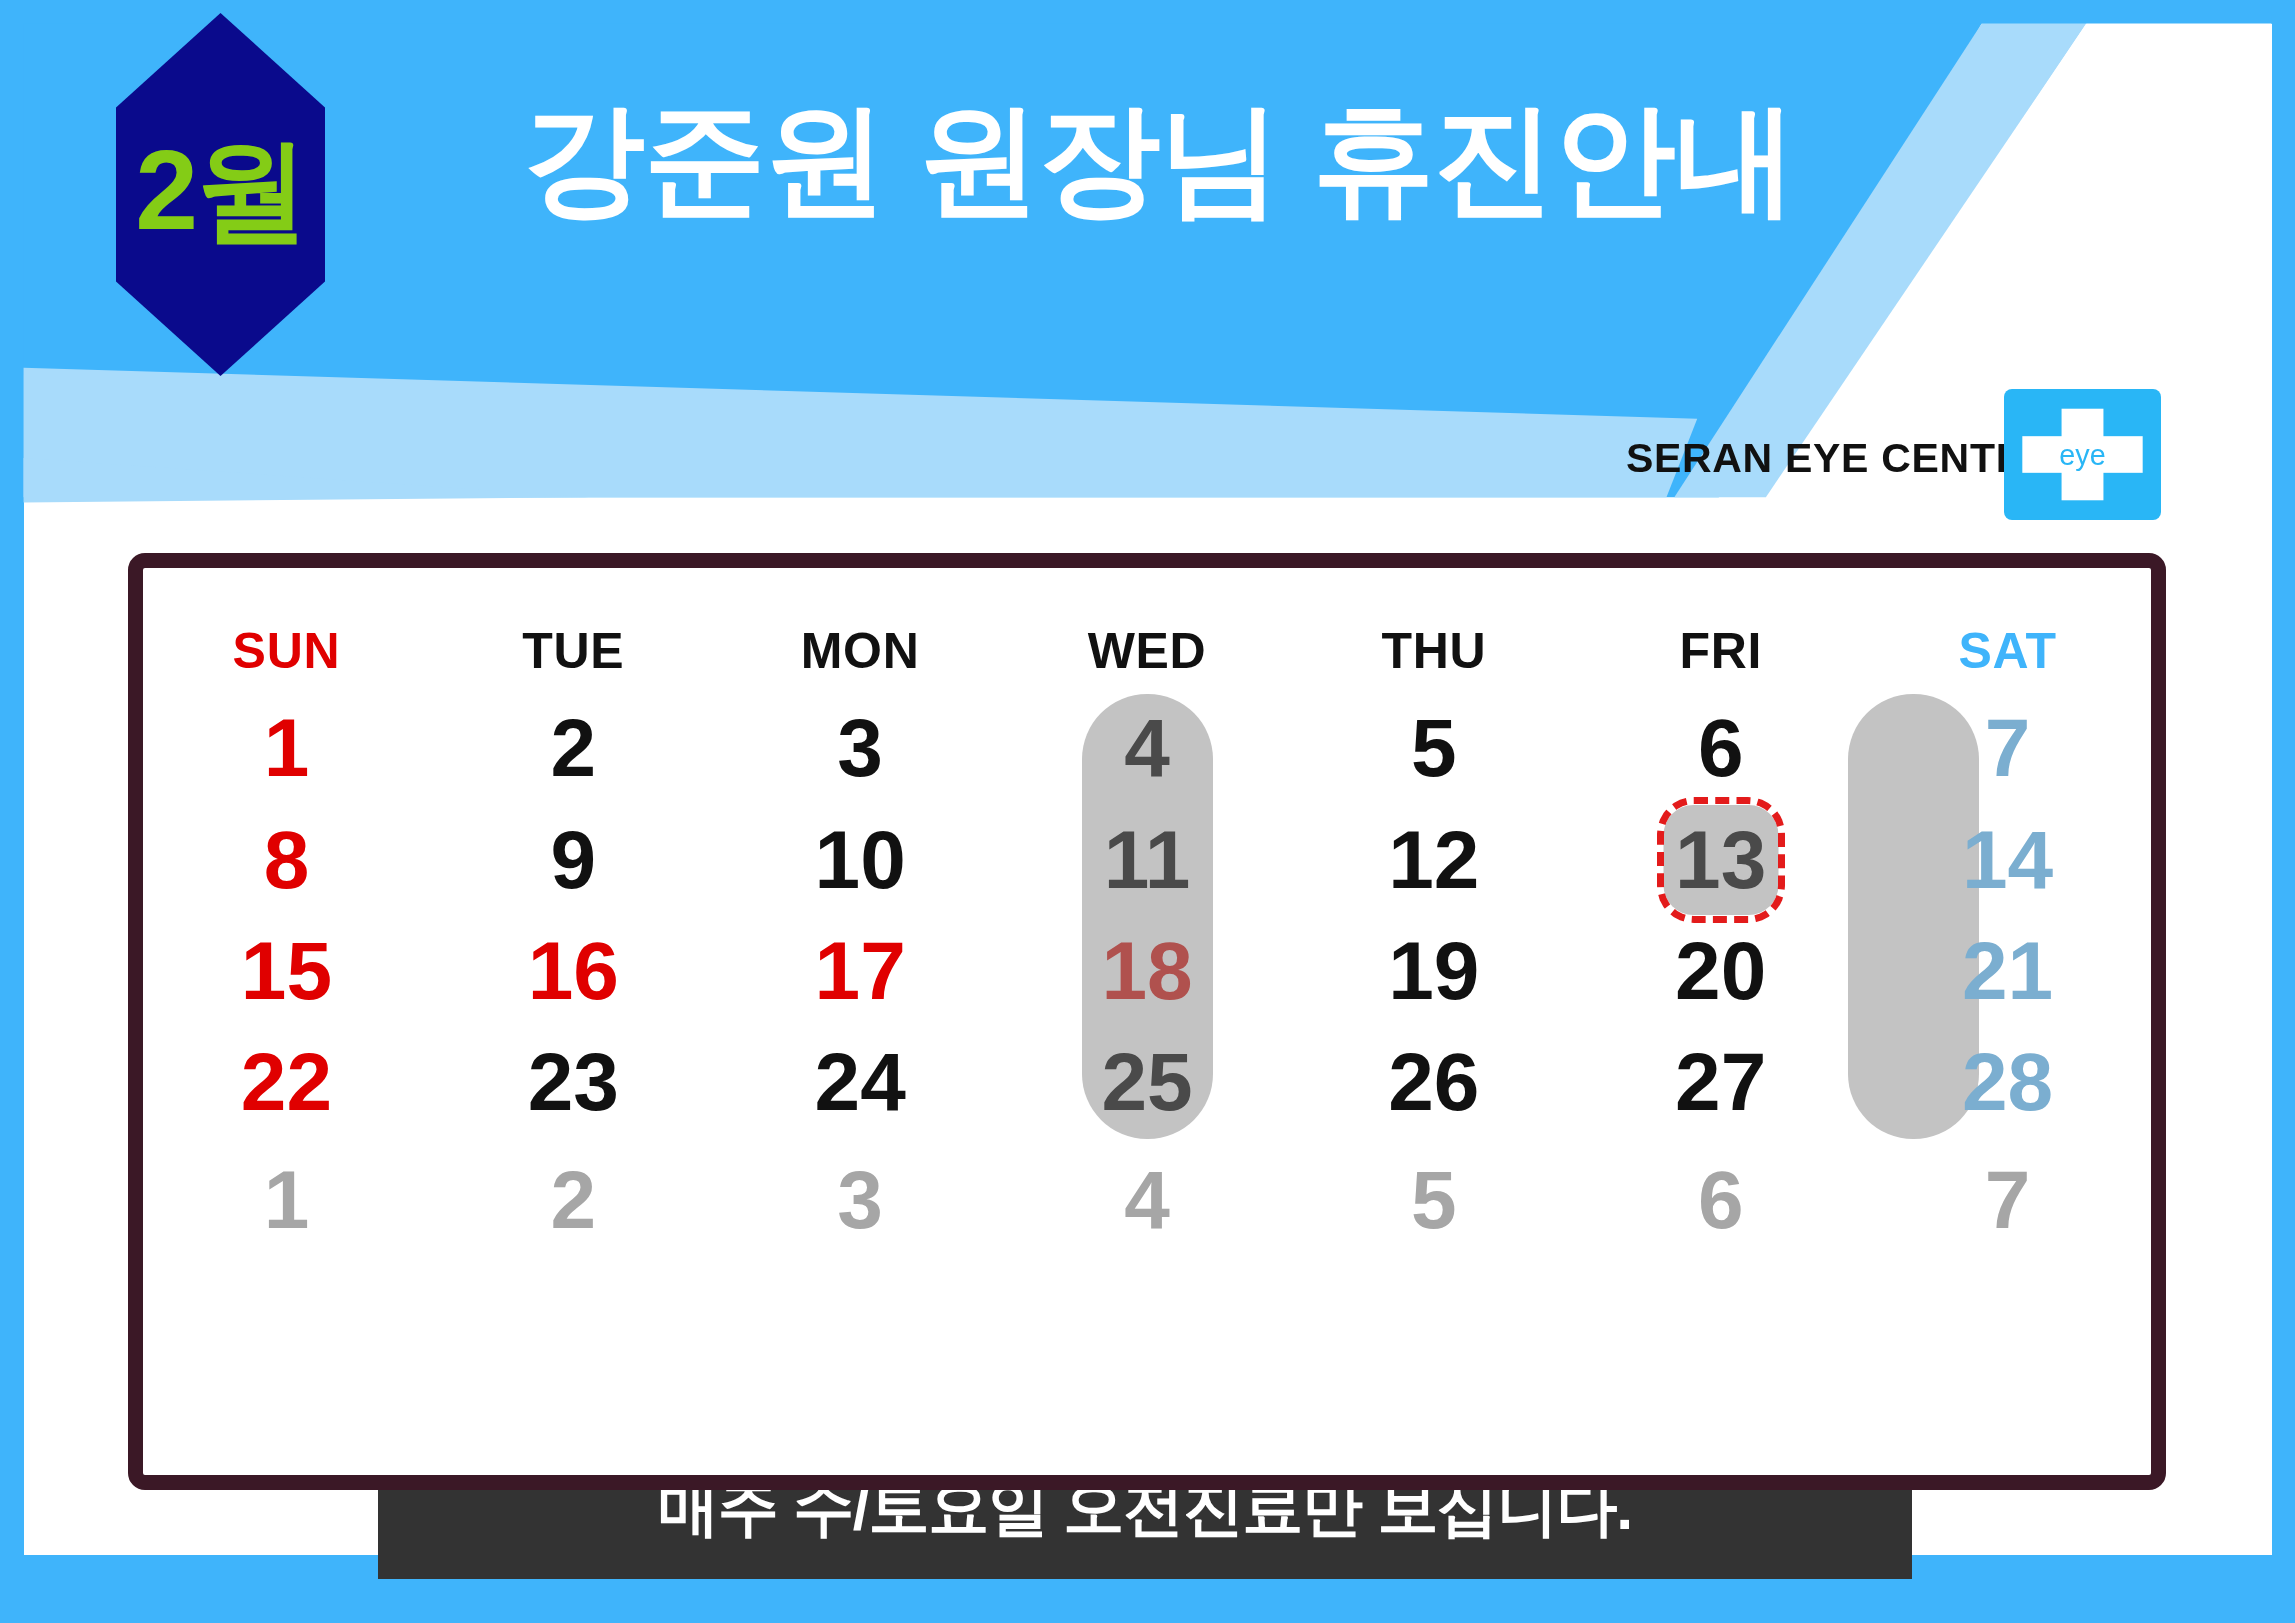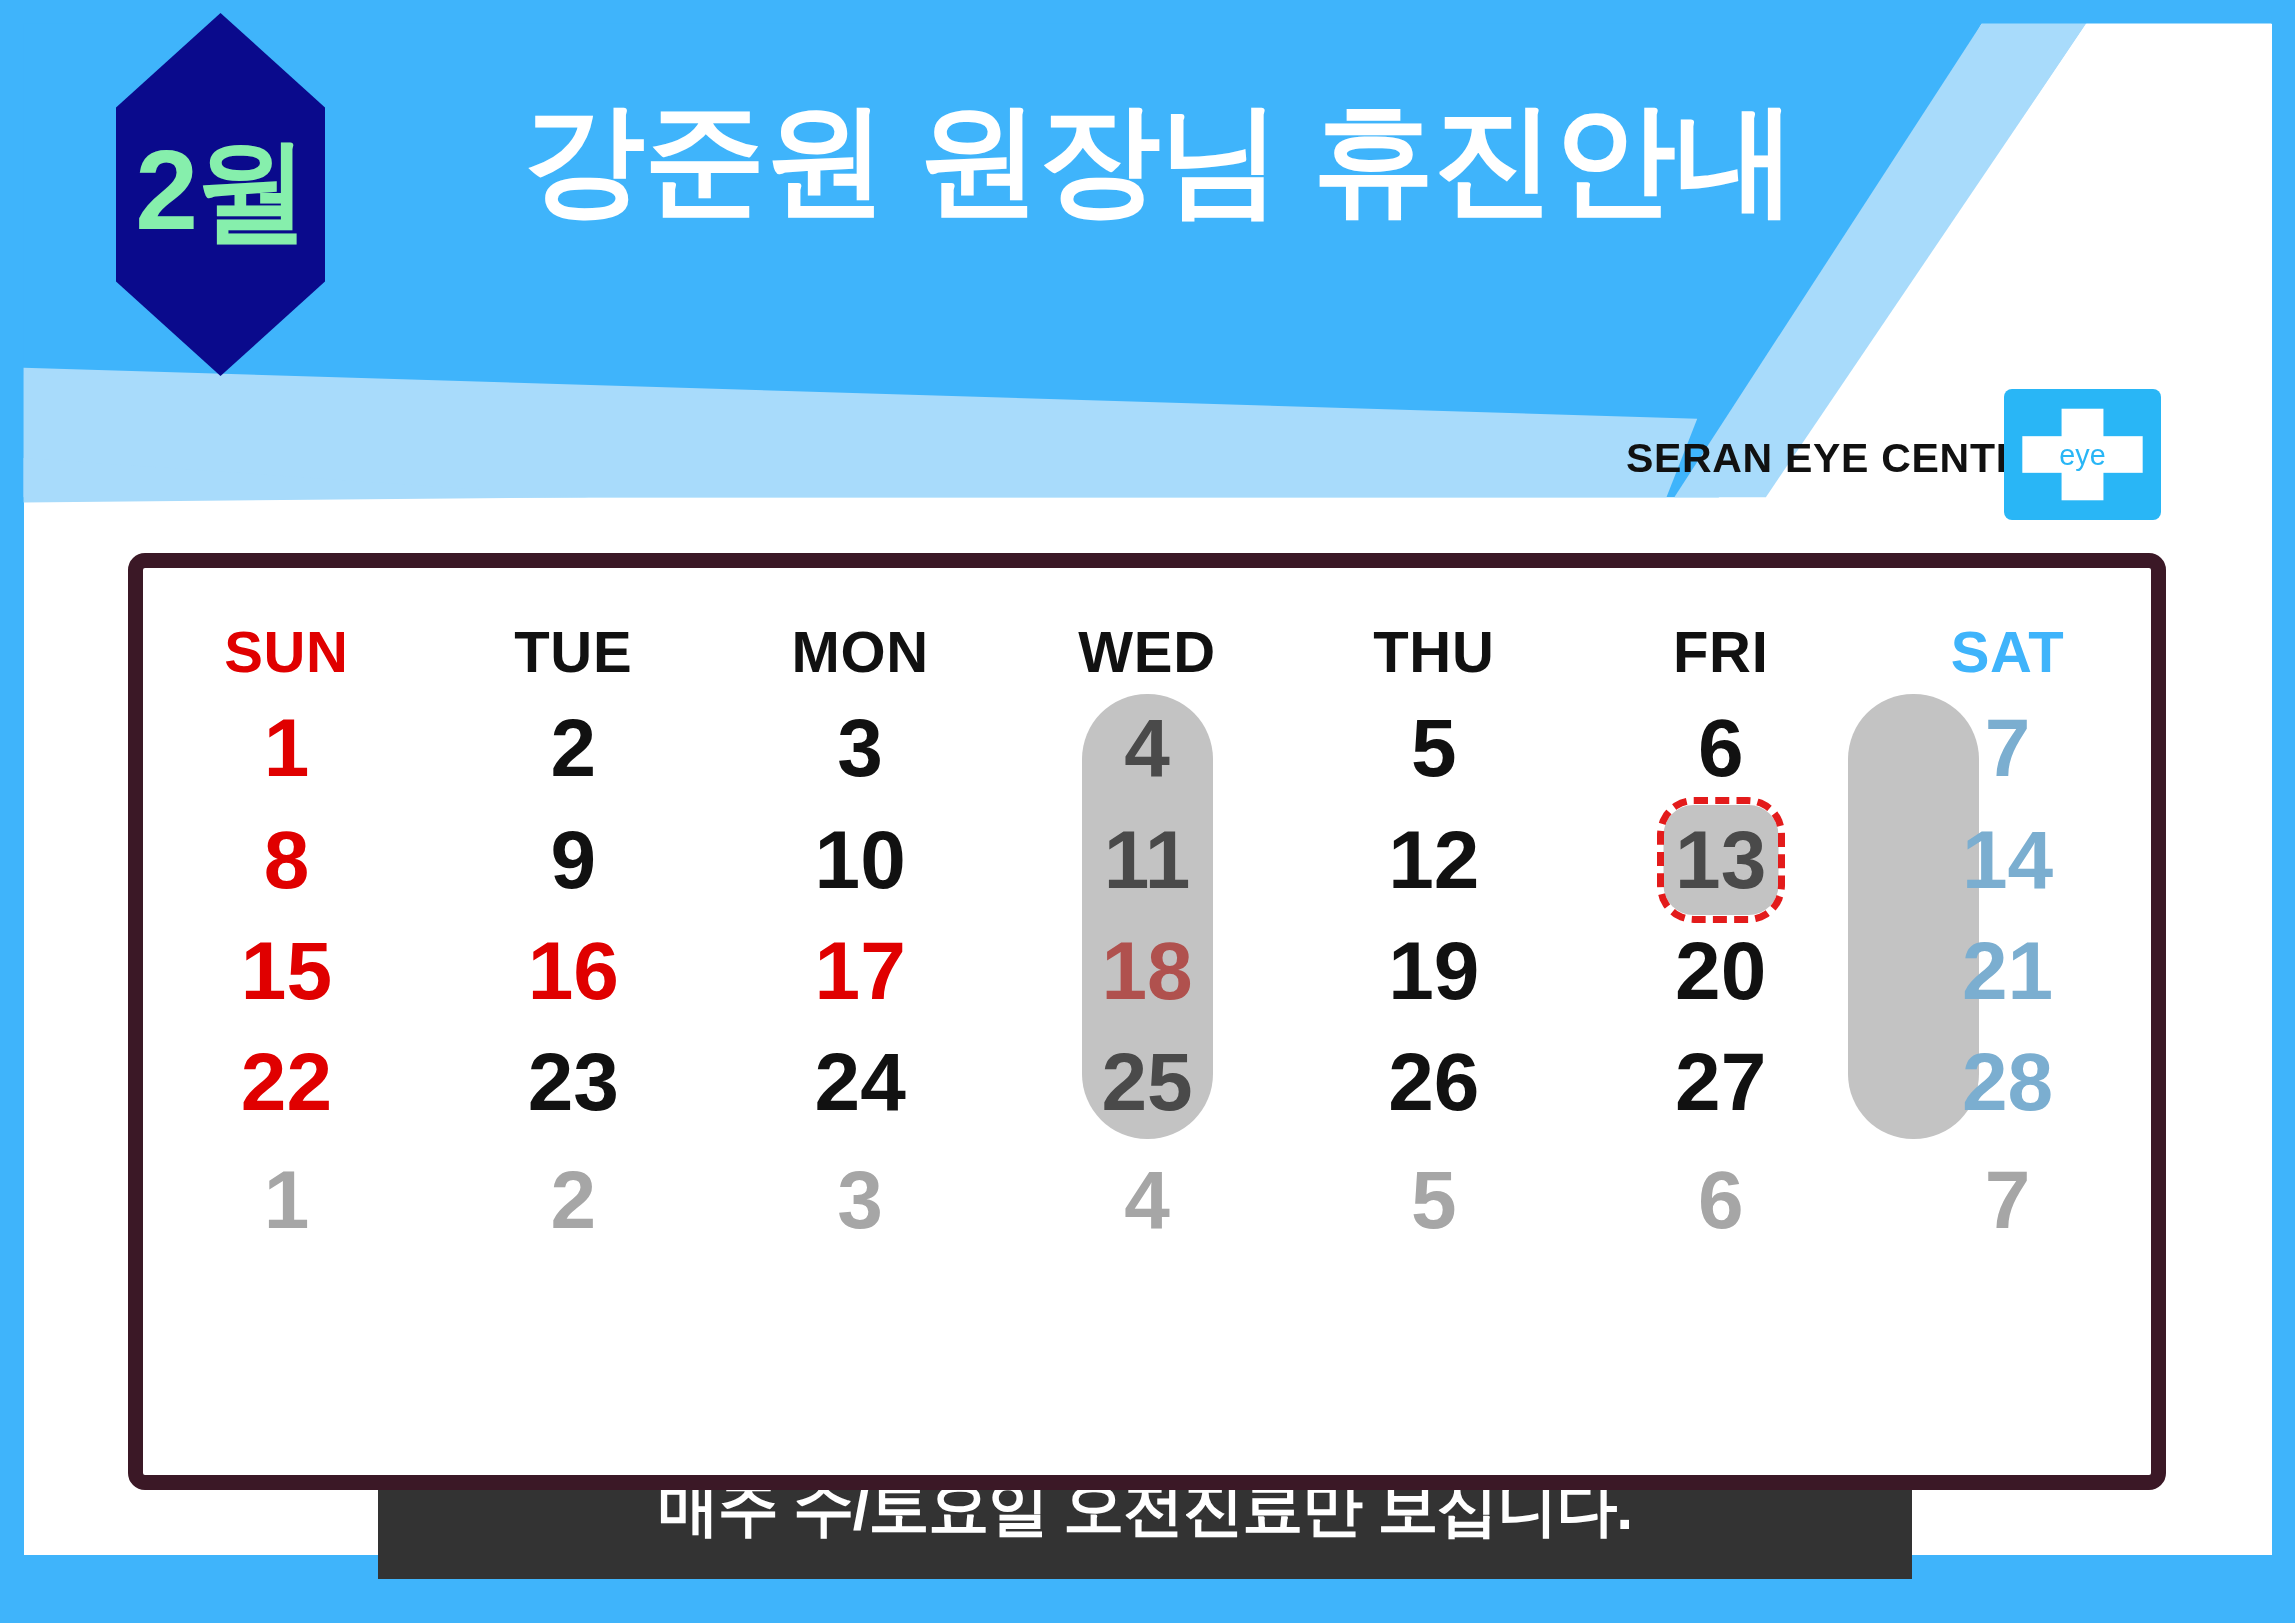--- a/index.html
+++ b/index.html
@@ -32,21 +32,21 @@
   
   .hex{
     position:absolute;
     left:116px;top:13px;
     width:209px;height:363px;
     background:#0A0A8C;
     clip-path:polygon(50% 0%,100% 26%,100% 74%,50% 100%,0% 74%,0% 26%);
     display:flex;align-items:center;justify-content:center;
   }
   .hex-label{
-    color:#86efac;
+    color:#84cc16;
     font-size:113px;
     font-weight:700;
     letter-spacing:-2.6px;
     line-height:1;
     transform:translateY(-3.9px);
   }
 
   
   .title{
     position:absolute;
@@ -123,21 +123,21 @@
   
   .dow-row{
     position:absolute;
     left:0;top:47px;
     width:100%;height:72px;
     display:flex;
   }
   .dow{
     flex:1;
     display:flex;align-items:center;justify-content:center;
-    font-size:58px;font-weight:700;letter-spacing:0.7px;
+    font-size:50px;font-weight:700;letter-spacing:0.7px;
   }
   .dow.sun{color:#E00000;}
   .dow.wk{color:#111111;}
   .dow.sat{color:#3FB4FB;}
 
   
   .wk-row{
     position:absolute;
     left:0;width:100%;height:111px;
     display:flex;

